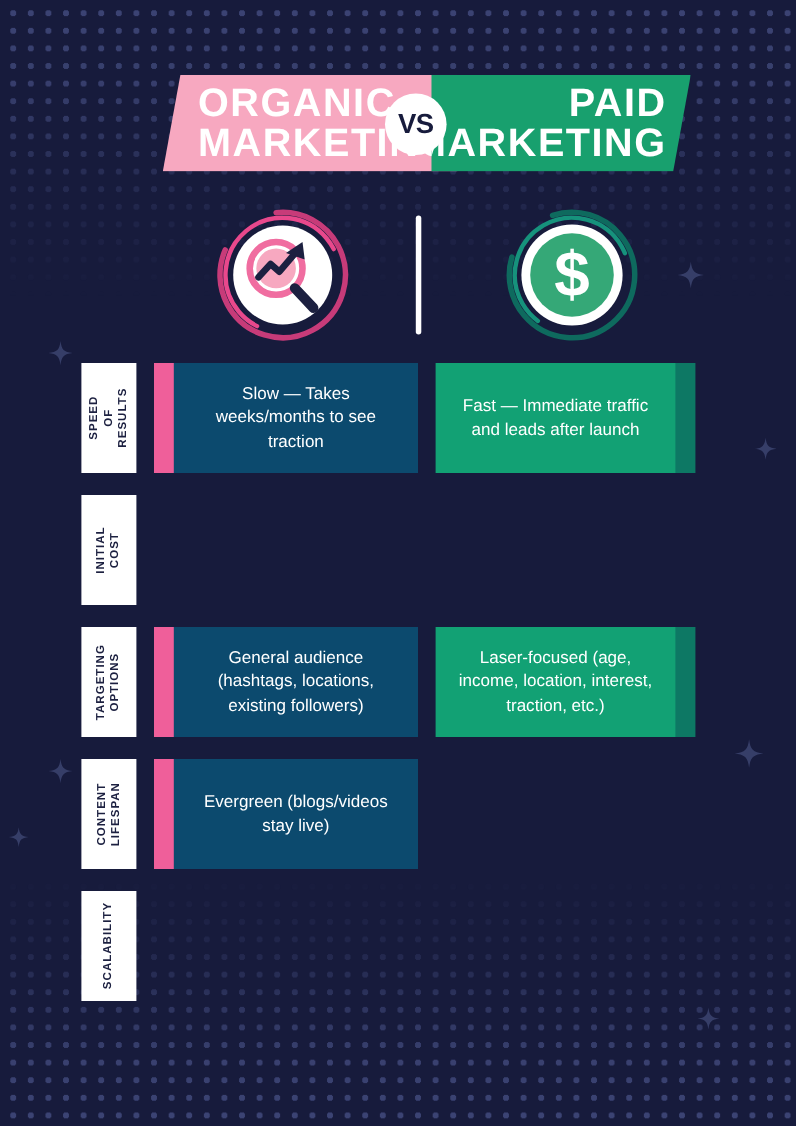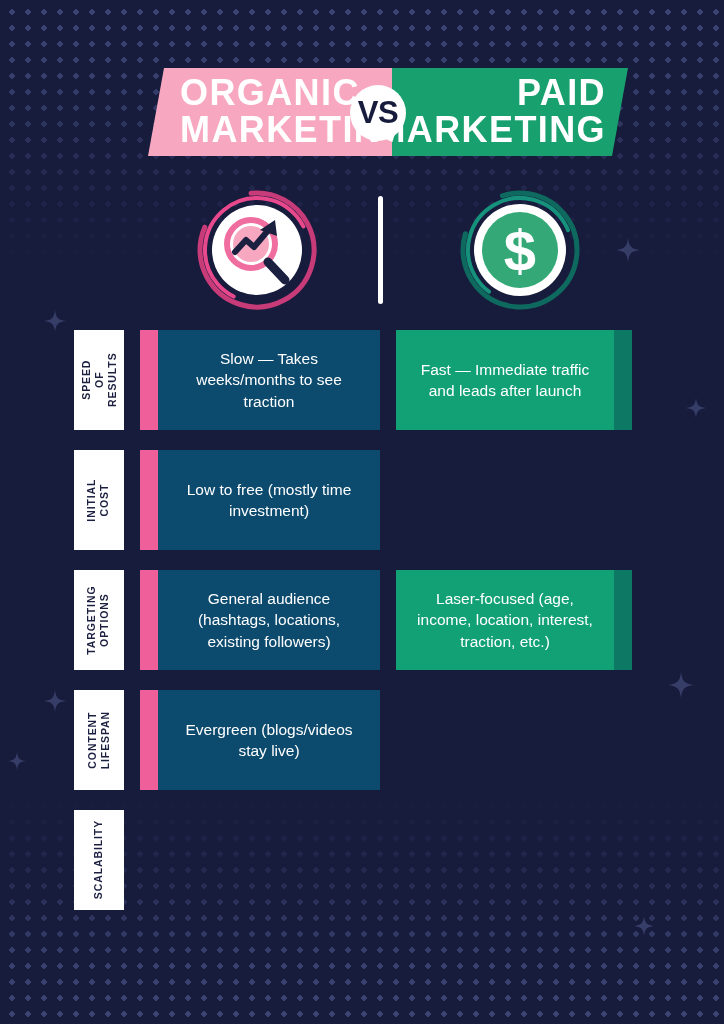--- a/index.html
+++ b/index.html
@@ -74,21 +74,21 @@
   .banner-paid   .banner-text { padding-right:22px; text-align:right; }
 
   #vs-badge {
     position:absolute; left:350px; top:85px;
     width:56px; height:56px; border-radius:50%;
     background:#ffffff;
     display:flex; align-items:center; justify-content:center;
     z-index:4;
   }
   #vs-badge span {
-    font-size:31px; font-weight:bold; color:#171b3c;
+    font-size:25px; font-weight:bold; color:#171b3c;
     letter-spacing:-.5px;
   }
 
   
   #icon-row { position:absolute; top:186px; left:0; width:724px; height:128px; }
   .icon-wrap { position:absolute; top:0; width:128px; height:128px; }
   .icon-left  { left:193px; }
   .icon-right { left:456px; }
 
   #icon-divider {
@@ -232,23 +232,20 @@
       <div class="card card-paid">
         <p>Fast — Immediate traffic and leads after launch</p>
       </div>
     </div>
 
     <div class="cmp-row">
       <div class="row-label">
         <span>INITIAL
 COST</span>
       </div>
-      <div class="card card-organic">
-        <p>Low to free (mostly time investment)</p>
-      </div>
     </div>
 
     <div class="cmp-row">
       <div class="row-label">
         <span>TARGETING
 OPTIONS</span>
       </div>
       <div class="card card-organic">
         <p>General audience (hashtags, locations, existing followers)</p>
       </div>

